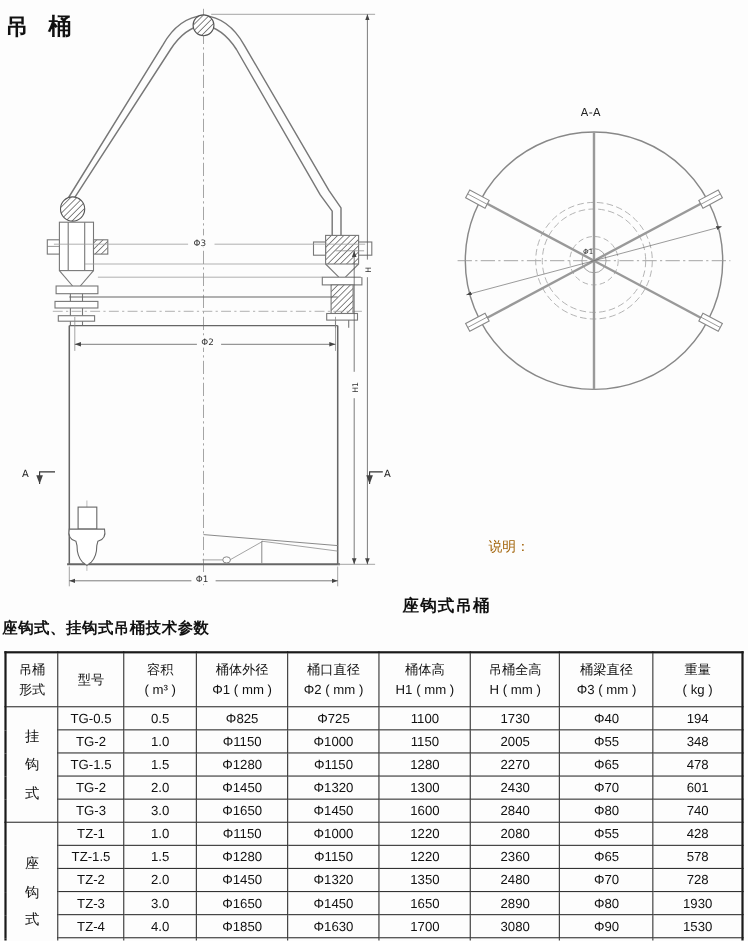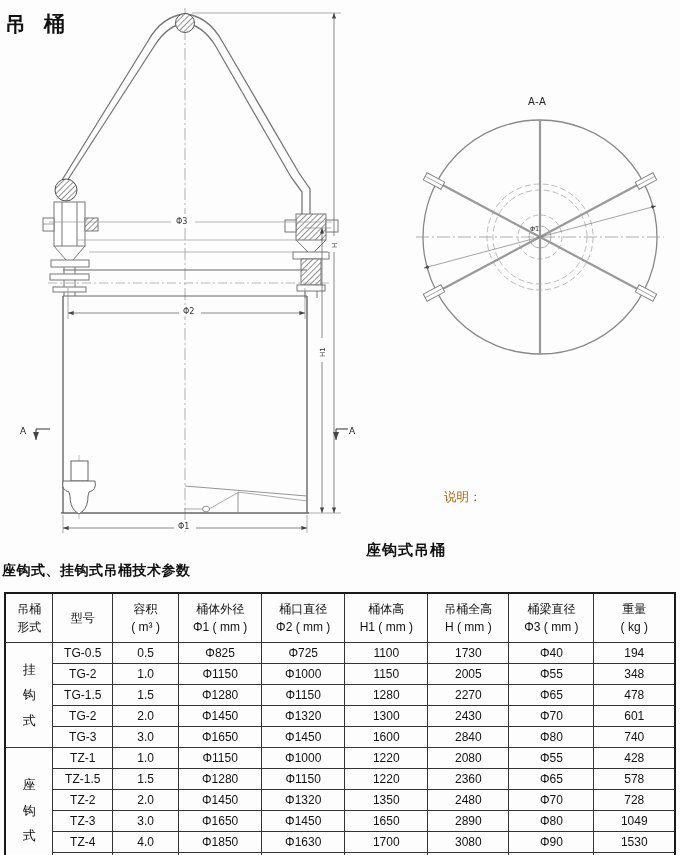--- a/index.html
+++ b/index.html
@@ -348,21 +348,21 @@
           <td>728</td>
         </tr>
         <tr>
           <td>TZ-3</td>
           <td>3.0</td>
           <td>Φ1650</td>
           <td>Φ1450</td>
           <td>1650</td>
           <td>2890</td>
           <td>Φ80</td>
-          <td>1049</td>
+          <td>1930</td>
         </tr>
         <tr>
           <td>TZ-4</td>
           <td>4.0</td>
           <td>Φ1850</td>
           <td>Φ1630</td>
           <td>1700</td>
           <td>3080</td>
           <td>Φ90</td>
           <td>1530</td>

